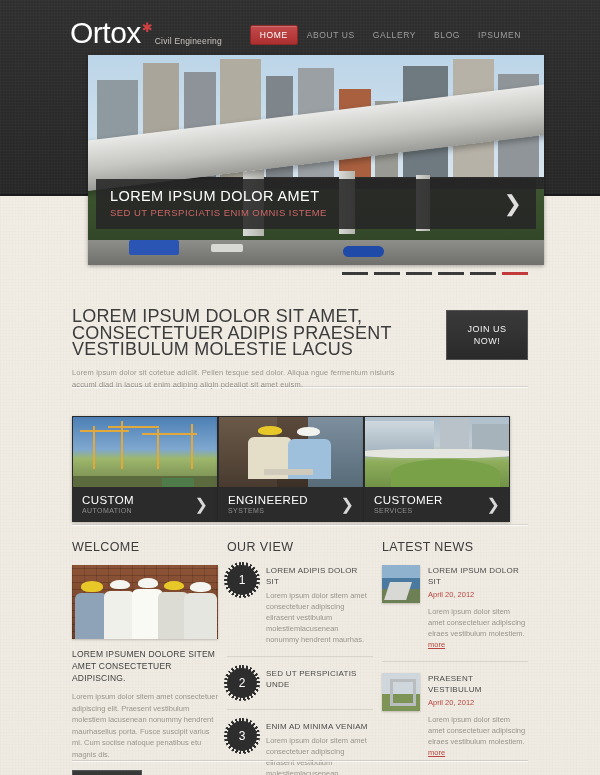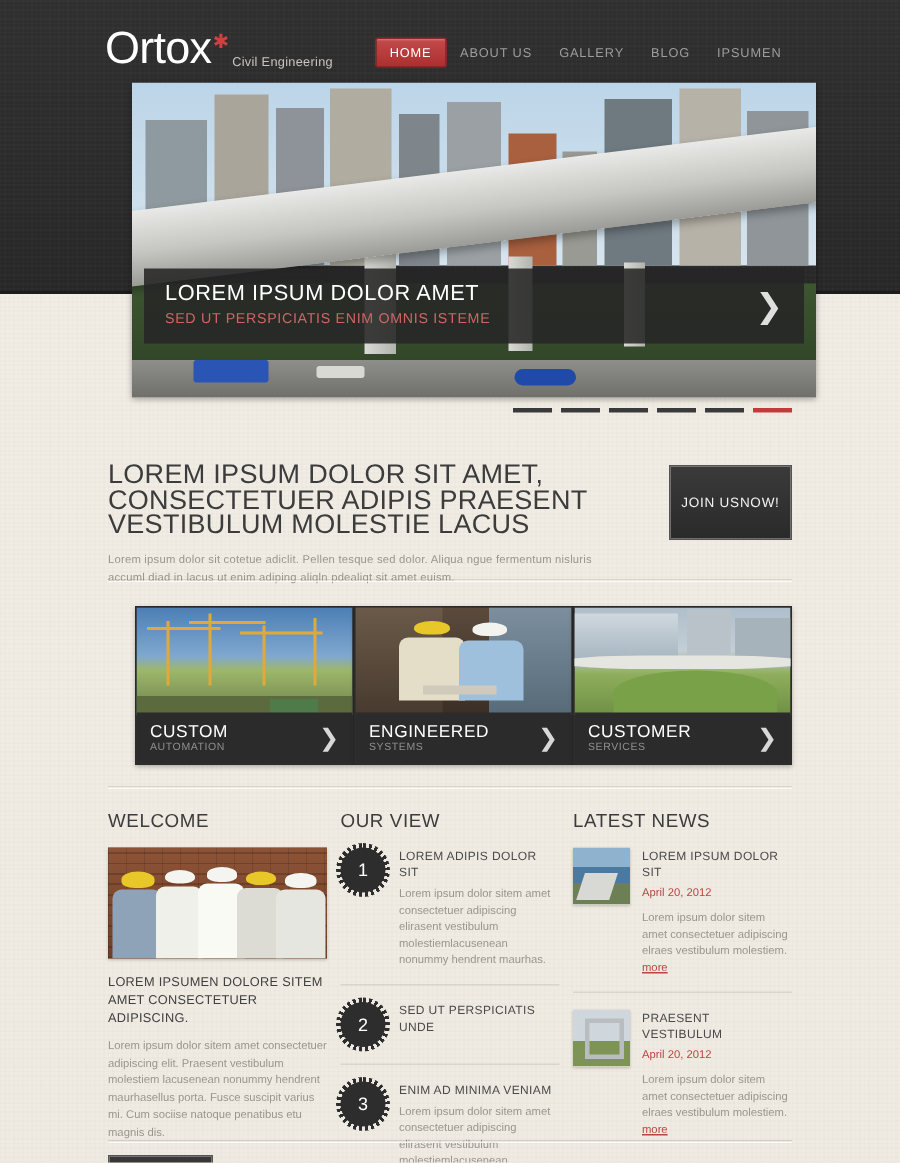--- a/index.html
+++ b/index.html
@@ -122,36 +122,36 @@
   }
   .intro-p{
     margin-top:9px; font-size:7.5px; color:#9b958c; line-height:12px;
     letter-spacing:.15px;
   }
   .joinbtn{
     width:82px; height:50px; margin-top:2px;
     background:linear-gradient(#3a3a3a,#2a2a2a);
     border:1px solid #545454;
     color:#f2f2f2; font-size:9px; letter-spacing:.5px;
-    display:flex; flex-direction:row; align-items:center; justify-content:center;
+    display:flex; flex-direction:column; align-items:center; justify-content:center;
     line-height:12px; text-align:center; cursor:pointer;
   }
   .rule{
     position:absolute; left:72px; width:456px; height:1px;
     background:linear-gradient(90deg,rgba(0,0,0,.10),rgba(0,0,0,.10));
     z-index:3;
   }
   .rule:after{
     content:""; position:absolute; left:0; top:1px; width:100%; height:1px;
     background:rgba(255,255,255,.75);
   }
   
   .cards{
-    position:absolute; left:72px; top:404px; width:456px; z-index:3;
-    display:flex; justify-content:flex-end;
+    position:absolute; left:72px; top:416px; width:456px; z-index:3;
+    display:flex; justify-content:flex-start;
   }
   .card{
     width:146px; height:106px; position:relative; overflow:hidden;
     background:#333; box-shadow:0 1px 3px rgba(0,0,0,.25);
     border:1px solid rgba(0,0,0,.15);
   }
   .card-img{ position:absolute; left:0; top:0; width:100%; height:72px; overflow:hidden; }
   .card-bar{
     position:absolute; left:0; bottom:0; width:100%; height:34px;
     background:#2b2b2b;

